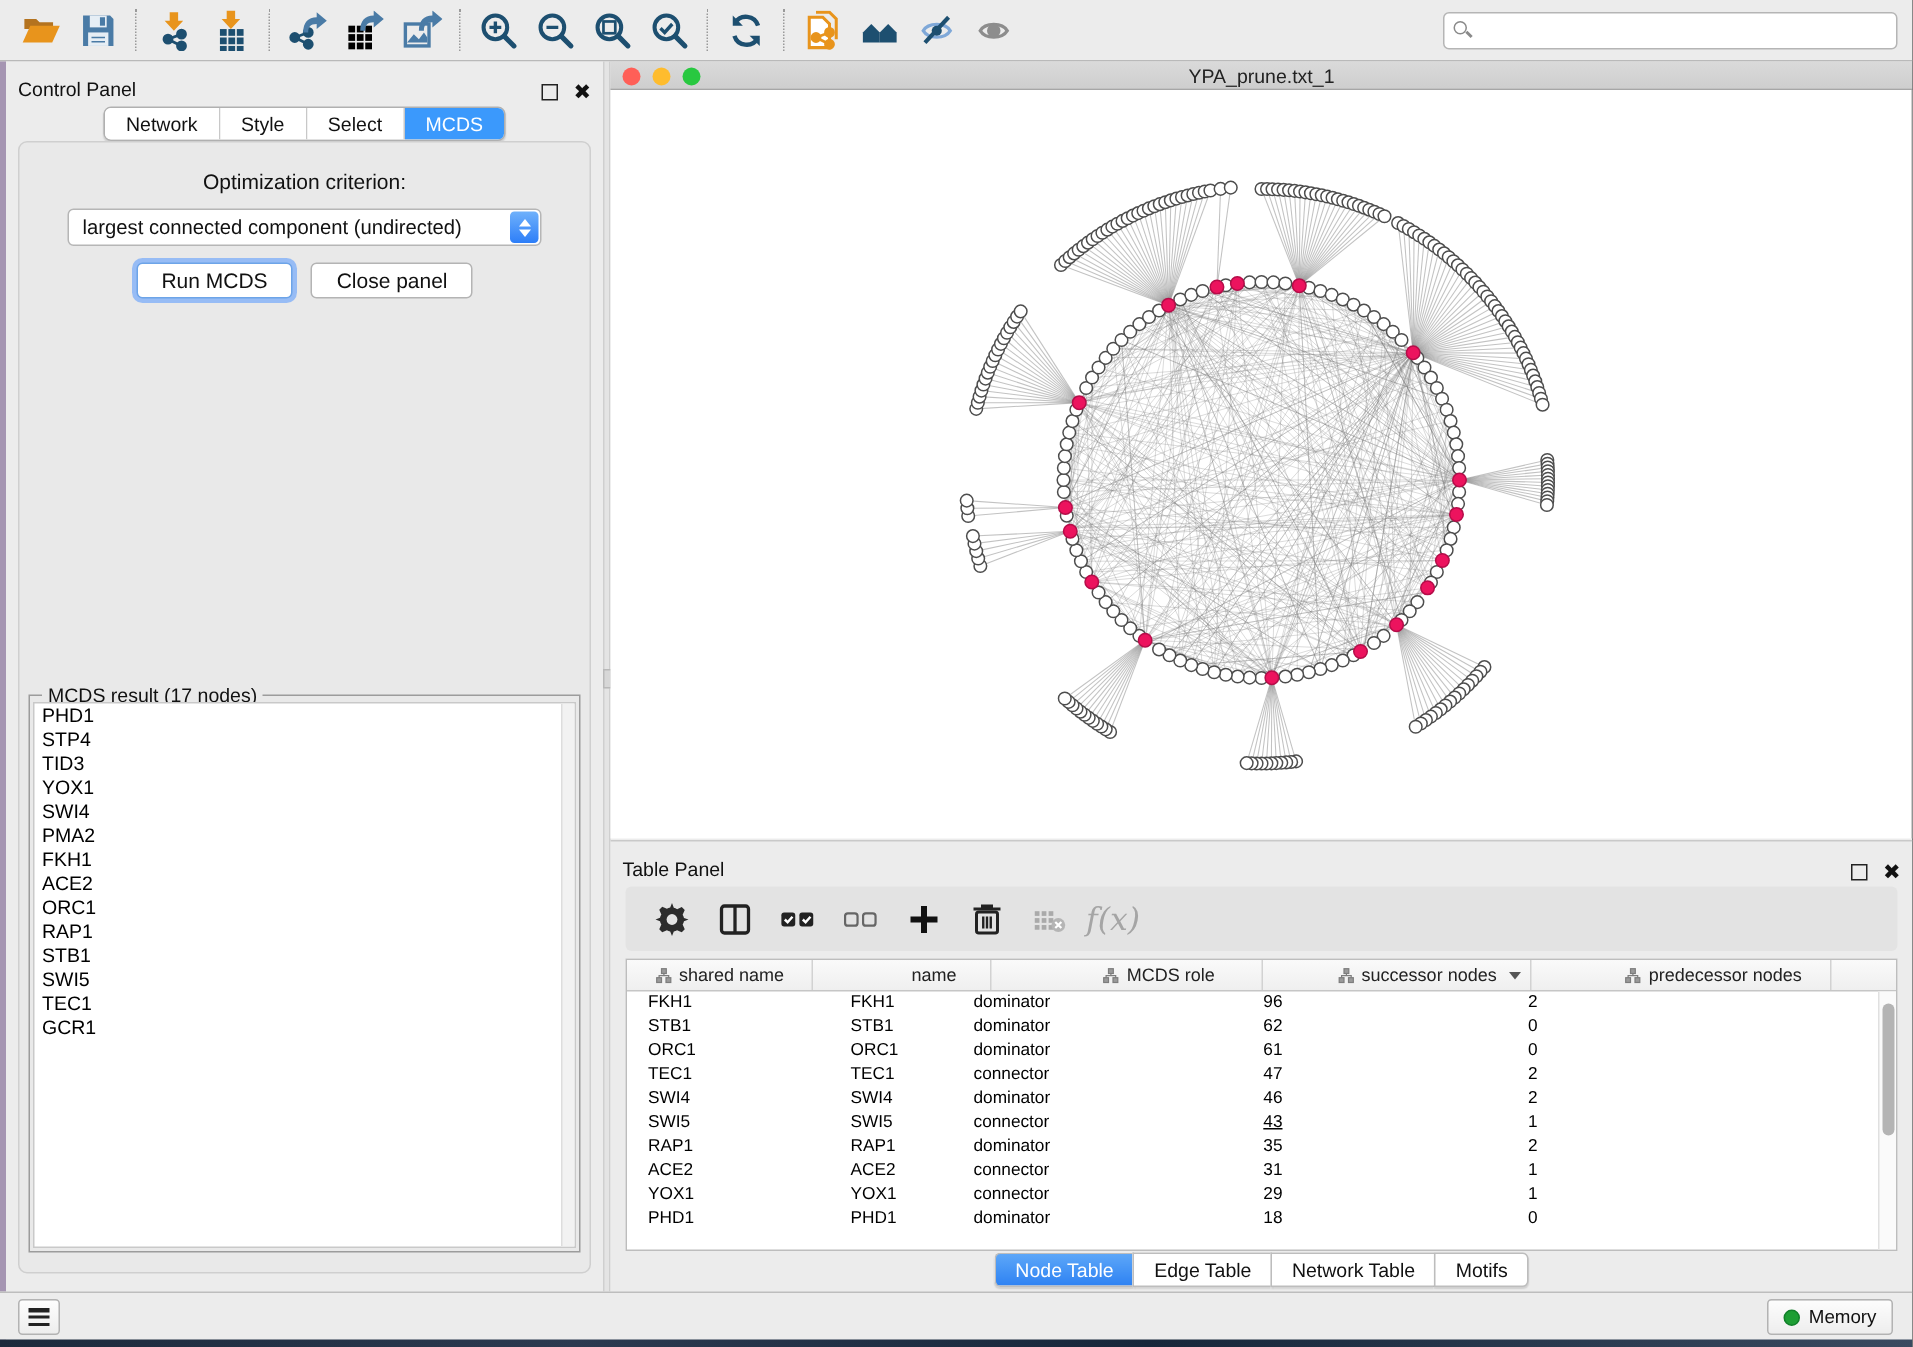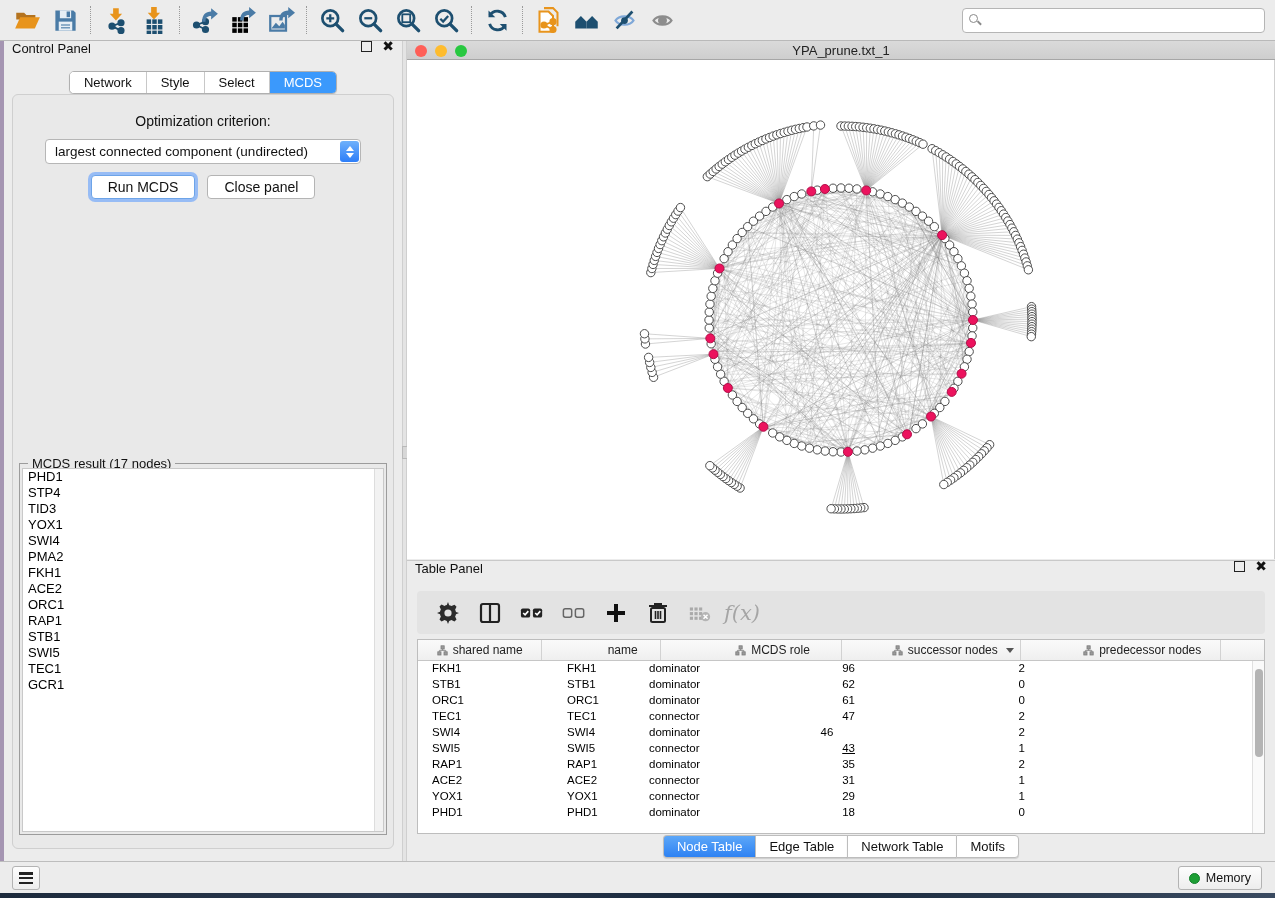--- a/index.html
+++ b/index.html
@@ -17,21 +17,21 @@
   #search-wrap .mag{width:13px;height:13px;position:relative;margin-right:5px;}
   #search-wrap .mag i{position:absolute;left:0;top:0;width:9px;height:9px;border:1.5px solid #8a8a8a;border-radius:50%;}
   #search-wrap .mag b{position:absolute;left:8px;top:8px;width:5px;height:1.5px;background:#8a8a8a;transform:rotate(45deg);}
   #search-input{border:none;outline:none;flex:1;font-size:12px;background:transparent;}
   
   #left-strip{position:absolute;left:0;top:41px;width:4px;height:852px;background:#a595b2;}
   #bottom-strip{position:absolute;left:0;top:893px;width:1275px;height:5px;
                 background:linear-gradient(90deg,#1c2a3c,#2c3a50 30%,#17273a 60%,#3a4a60);}
   
   #control-panel{position:absolute;left:4px;top:41px;width:398px;height:820px;background:#ececec;}
-  .panel-titlebar{height:26px;display:flex;align-items:flex-start;padding:0 8px;}
+  .panel-titlebar{height:26px;display:flex;align-items:flex-end;padding:0 8px;}
   .panel-title{font-size:13px;color:#111;}
   .panel-title-spacer{flex:1;}
   .float-ic{width:11px;height:11px;border:1.5px solid #222;margin-right:10px;}
   .close-ic{font-size:14px;font-weight:bold;color:#111;line-height:11px;}
   #cp-tabs{position:absolute;left:0;top:30px;width:100%;display:flex;justify-content:center;}
   .seg{display:flex;border:1px solid #b0b0b0;border-radius:5px;overflow:hidden;background:#fff;
        box-shadow:0 1px 1px rgba(0,0,0,.12);}
   .seg-tab{padding:3px 14px;font-size:13px;color:#111;background:#fff;border-right:1px solid #c8c8c8;cursor:default;}
   .seg-tab:last-child{border-right:none;}
   .seg-tab.sel{background:#3b99fc;color:#fff;}
@@ -1412,21 +1412,21 @@
             <div class="td" style="width: 135px;">TEC1</div>
             <div class="td" style="width: 82px;">TEC1</div>
             <div class="td" style="width: 150px;">connector</div>
             <div class="td num" style="width: 148px;">47</div>
             <div class="td num" style="width: 170px;">2</div>
           </div>
           <div class="tr">
             <div class="td" style="width: 135px;">SWI4</div>
             <div class="td" style="width: 82px;">SWI4</div>
             <div class="td" style="width: 150px;">dominator</div>
-            <div class="td num" style="width: 148px; text-align: center;">46</div>
+            <div class="td num" style="width: 148px;">46</div>
             <div class="td num" style="width: 170px;">2</div>
           </div>
           <div class="tr">
             <div class="td" style="width: 135px;">SWI5</div>
             <div class="td" style="width: 82px;">SWI5</div>
             <div class="td" style="width: 150px;">connector</div>
             <div class="td num" style="width: 148px; text-decoration: underline;">43</div>
             <div class="td num" style="width: 170px;">1</div>
           </div>
           <div class="tr">

